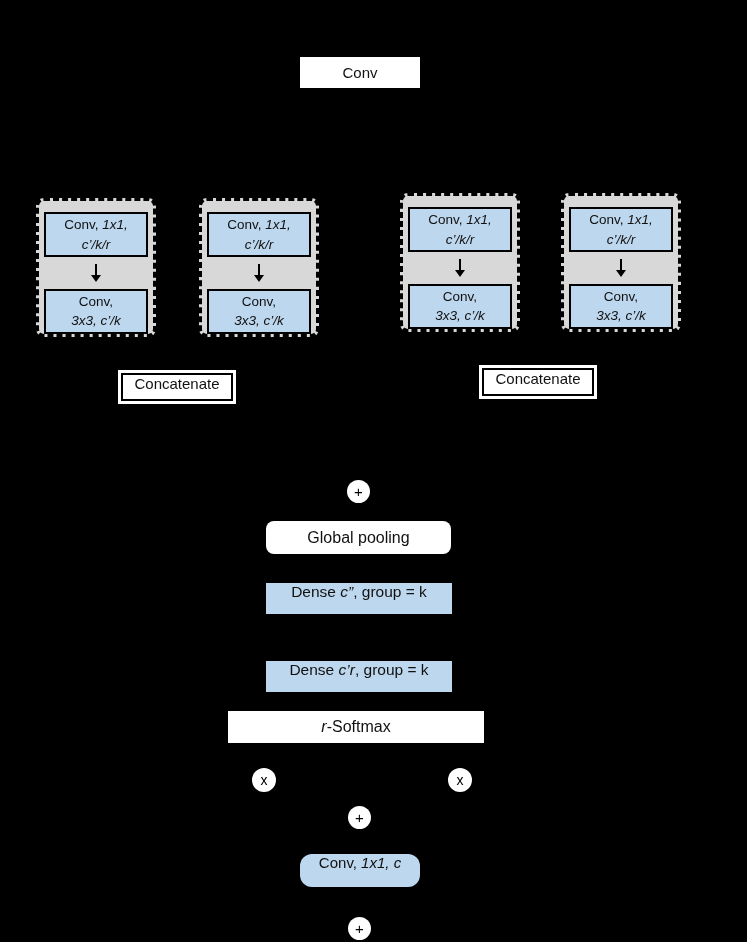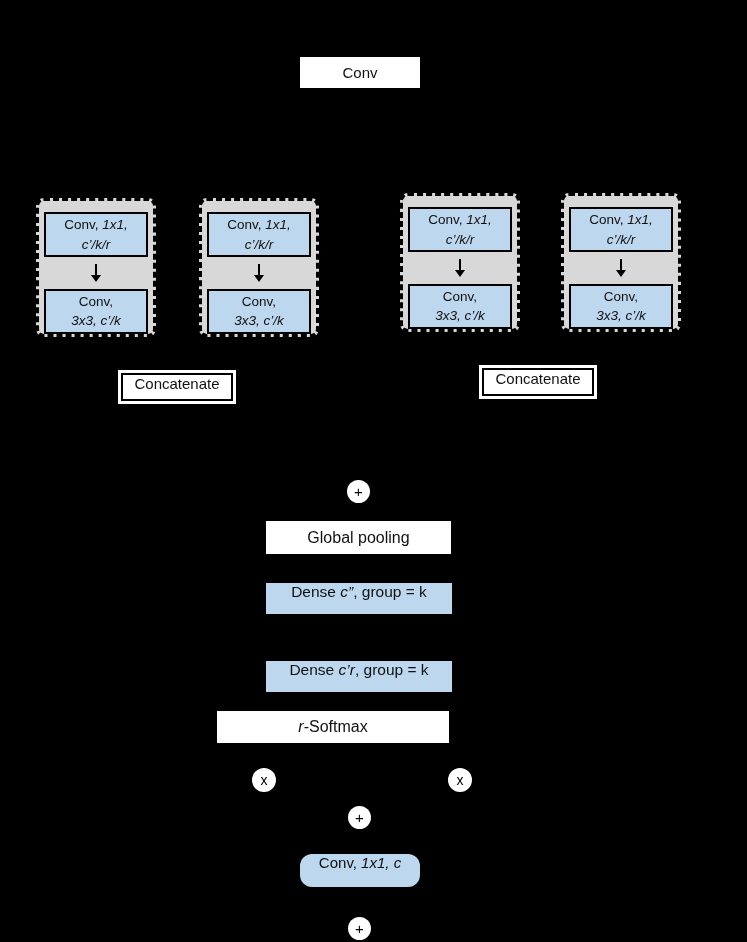--- a/index.html
+++ b/index.html
@@ -96,33 +96,33 @@
     <span>Concatenate</span>
   </div>
   <div class="abs concat" style="left:482px;top:368px;width:112px;height:28px;">
     <span>Concatenate</span>
   </div>
 
   <div class="abs circle" style="left:347px;top:480px;width:23px;height:23px;">
     <span>+</span>
   </div>
 
-  <div class="abs white-box fs16" style="left:266px;top:521px;width:185px;height:33px;">
+  <div class="abs white-box fs16" style="left:266px;top:521px;width:185px;height:33px;border-radius:8px;">
     <span>Global pooling</span>
   </div>
 
   <div class="abs blue-box fs155" style="left:266px;top:583px;width:186px;height:31px;">
     <span><span>Dense </span><i>c”</i><span>, group = k</span></span>
   </div>
 
   <div class="abs blue-box fs155" style="left:266px;top:661px;width:186px;height:31px;">
     <span><span>Dense </span><i>c’r</i><span>, group = k</span></span>
   </div>
 
-  <div class="abs white-box fs16" style="left:217px;top:711px;width:232px;height:32px;">
+  <div class="abs white-box fs16" style="left:228px;top:711px;width:256px;height:32px;">
     <span><i>r</i><span>-Softmax</span></span>
   </div>
 
   <div class="abs circle" style="left:252px;top:768px;width:24px;height:24px;font-size:14px;">
     <span>x</span>
   </div>
   <div class="abs circle" style="left:448px;top:768px;width:24px;height:24px;font-size:14px;">
     <span>x</span>
   </div>
 

